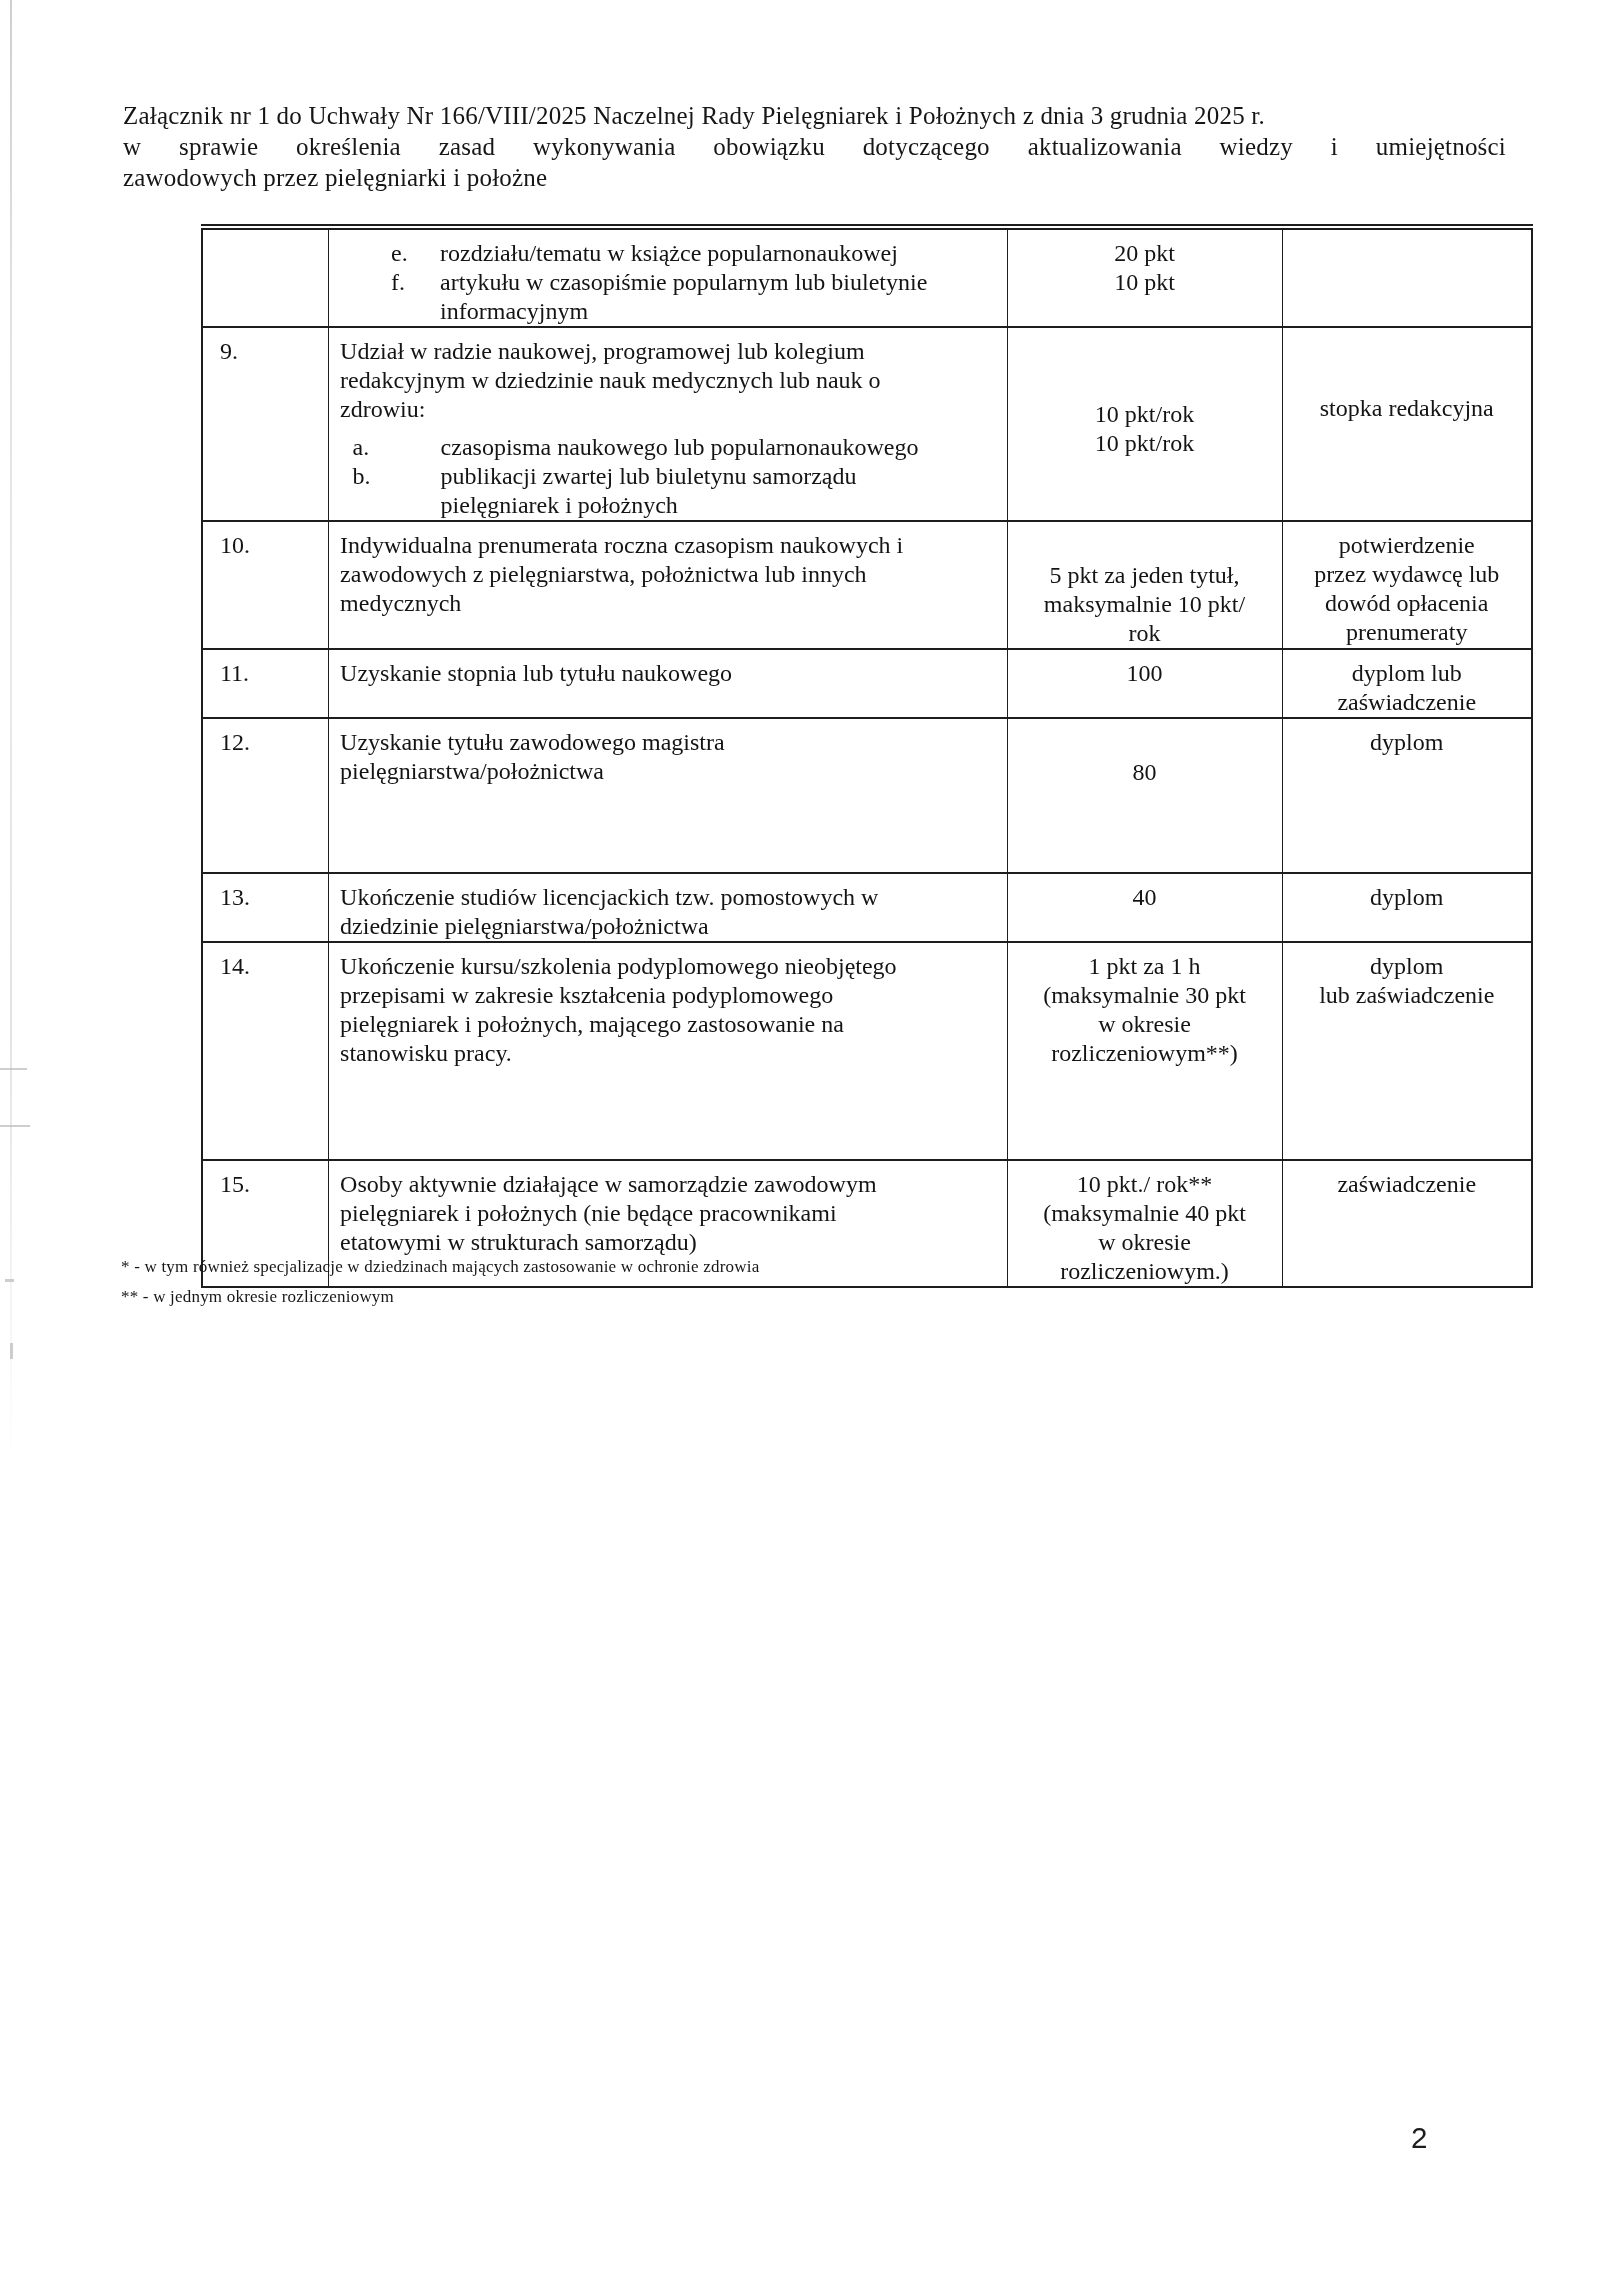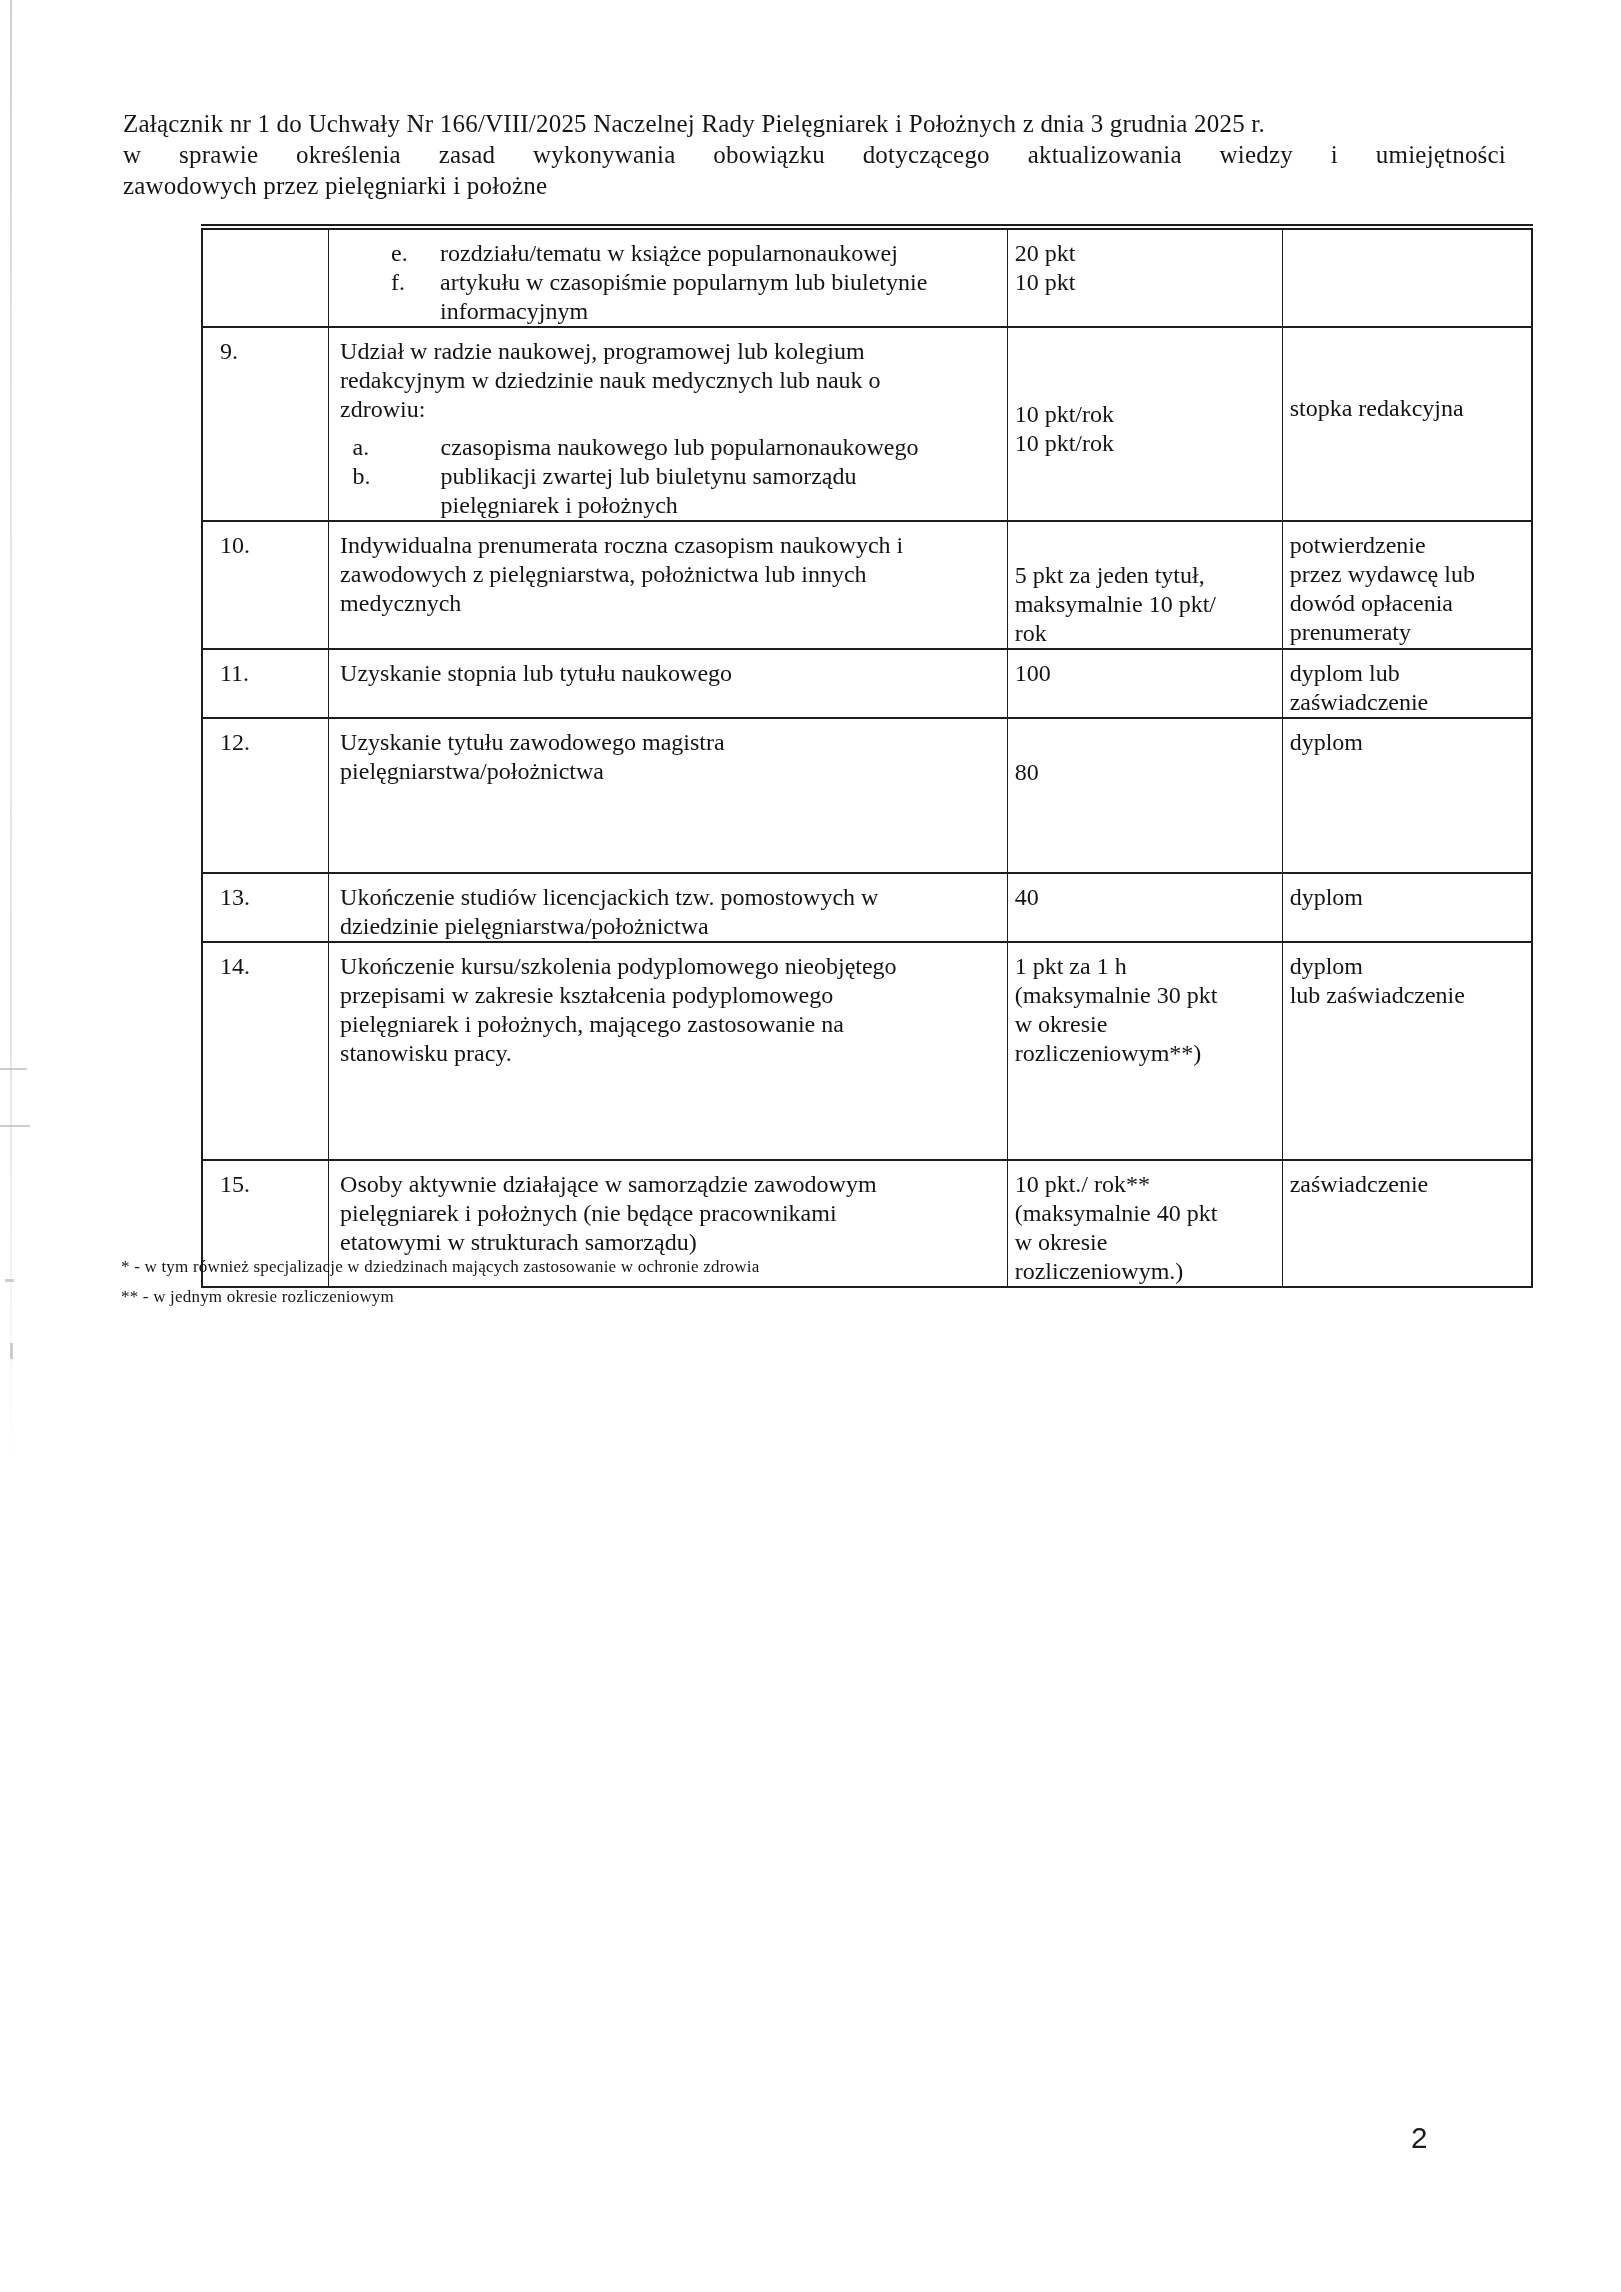--- a/index.html
+++ b/index.html
@@ -21,21 +21,21 @@
     background: linear-gradient(#9f9f9f, #c4c4c4 22%, #d2d2d2 45%, #c7c7c7 70%, rgba(210,210,210,0));
     opacity: .5;
   }
   .art-mark { position: absolute; background: #b9b9b9; opacity: .7; }
   .art-d1 { left: 0;  top: 1068px; width: 27px; height: 1.8px; }
   .art-d2 { left: 0;  top: 1125px; width: 29.6px; height: 1.8px; }
   .art-d3 { left: 4.5px;  top: 1279px; width: 9.9px; height: 2.7px; }
   .art-d4 { left: 9.9px; top: 1343px; width: 2.7px;  height: 16px; }
 
   .doc-header {
-    position: absolute; left: 123px; top: 108px; width: 1383px;
+    position: absolute; left: 123px; top: 100px; width: 1383px;
     font-size: 25px; line-height: 31px;
     letter-spacing: 0.2px;
   }
   .doc-header .h-just { text-align: justify; text-align-last: justify; }
 
   table.points-table {
     position: absolute; left: 201px; top: 224px;
     width: 1330px;
     border-collapse: collapse; table-layout: fixed;
     font-size: 24px; line-height: 29px;
@@ -46,21 +46,21 @@
   td {
     border: 1.8px solid #1d1d1d;
     border-top-width: 2.7px;
     border-bottom-width: 2.7px;
     vertical-align: top;
     padding: 9px 7.2px 0 7.2px;
     overflow: hidden;
   }
   td.cell-no   { padding-left: 17px; }
   td.cell-desc { padding-left: 11.6px; padding-right: 12.5px; }
-  td.cell-pts, td.cell-doc { text-align: left; margin-top: 12px; }
+  td.cell-pts, td.cell-doc { text-align: center; margin-top: 12px; }
   .pre { white-space: pre-line; }
 
   .sub { display: flex; align-items: flex-start; }
   .sub .marker { flex: 0 0 auto; }
   .sub-ef .marker { margin-left: 51px; width: 49px; }
   .sub-9  .marker { margin-left: 12.5px; width: 88px; }
   .subs-9 { margin-top: 9px; }
 
   tr.r-ef { height: 96px; }
   tr.r-9  { height: 191px; }

